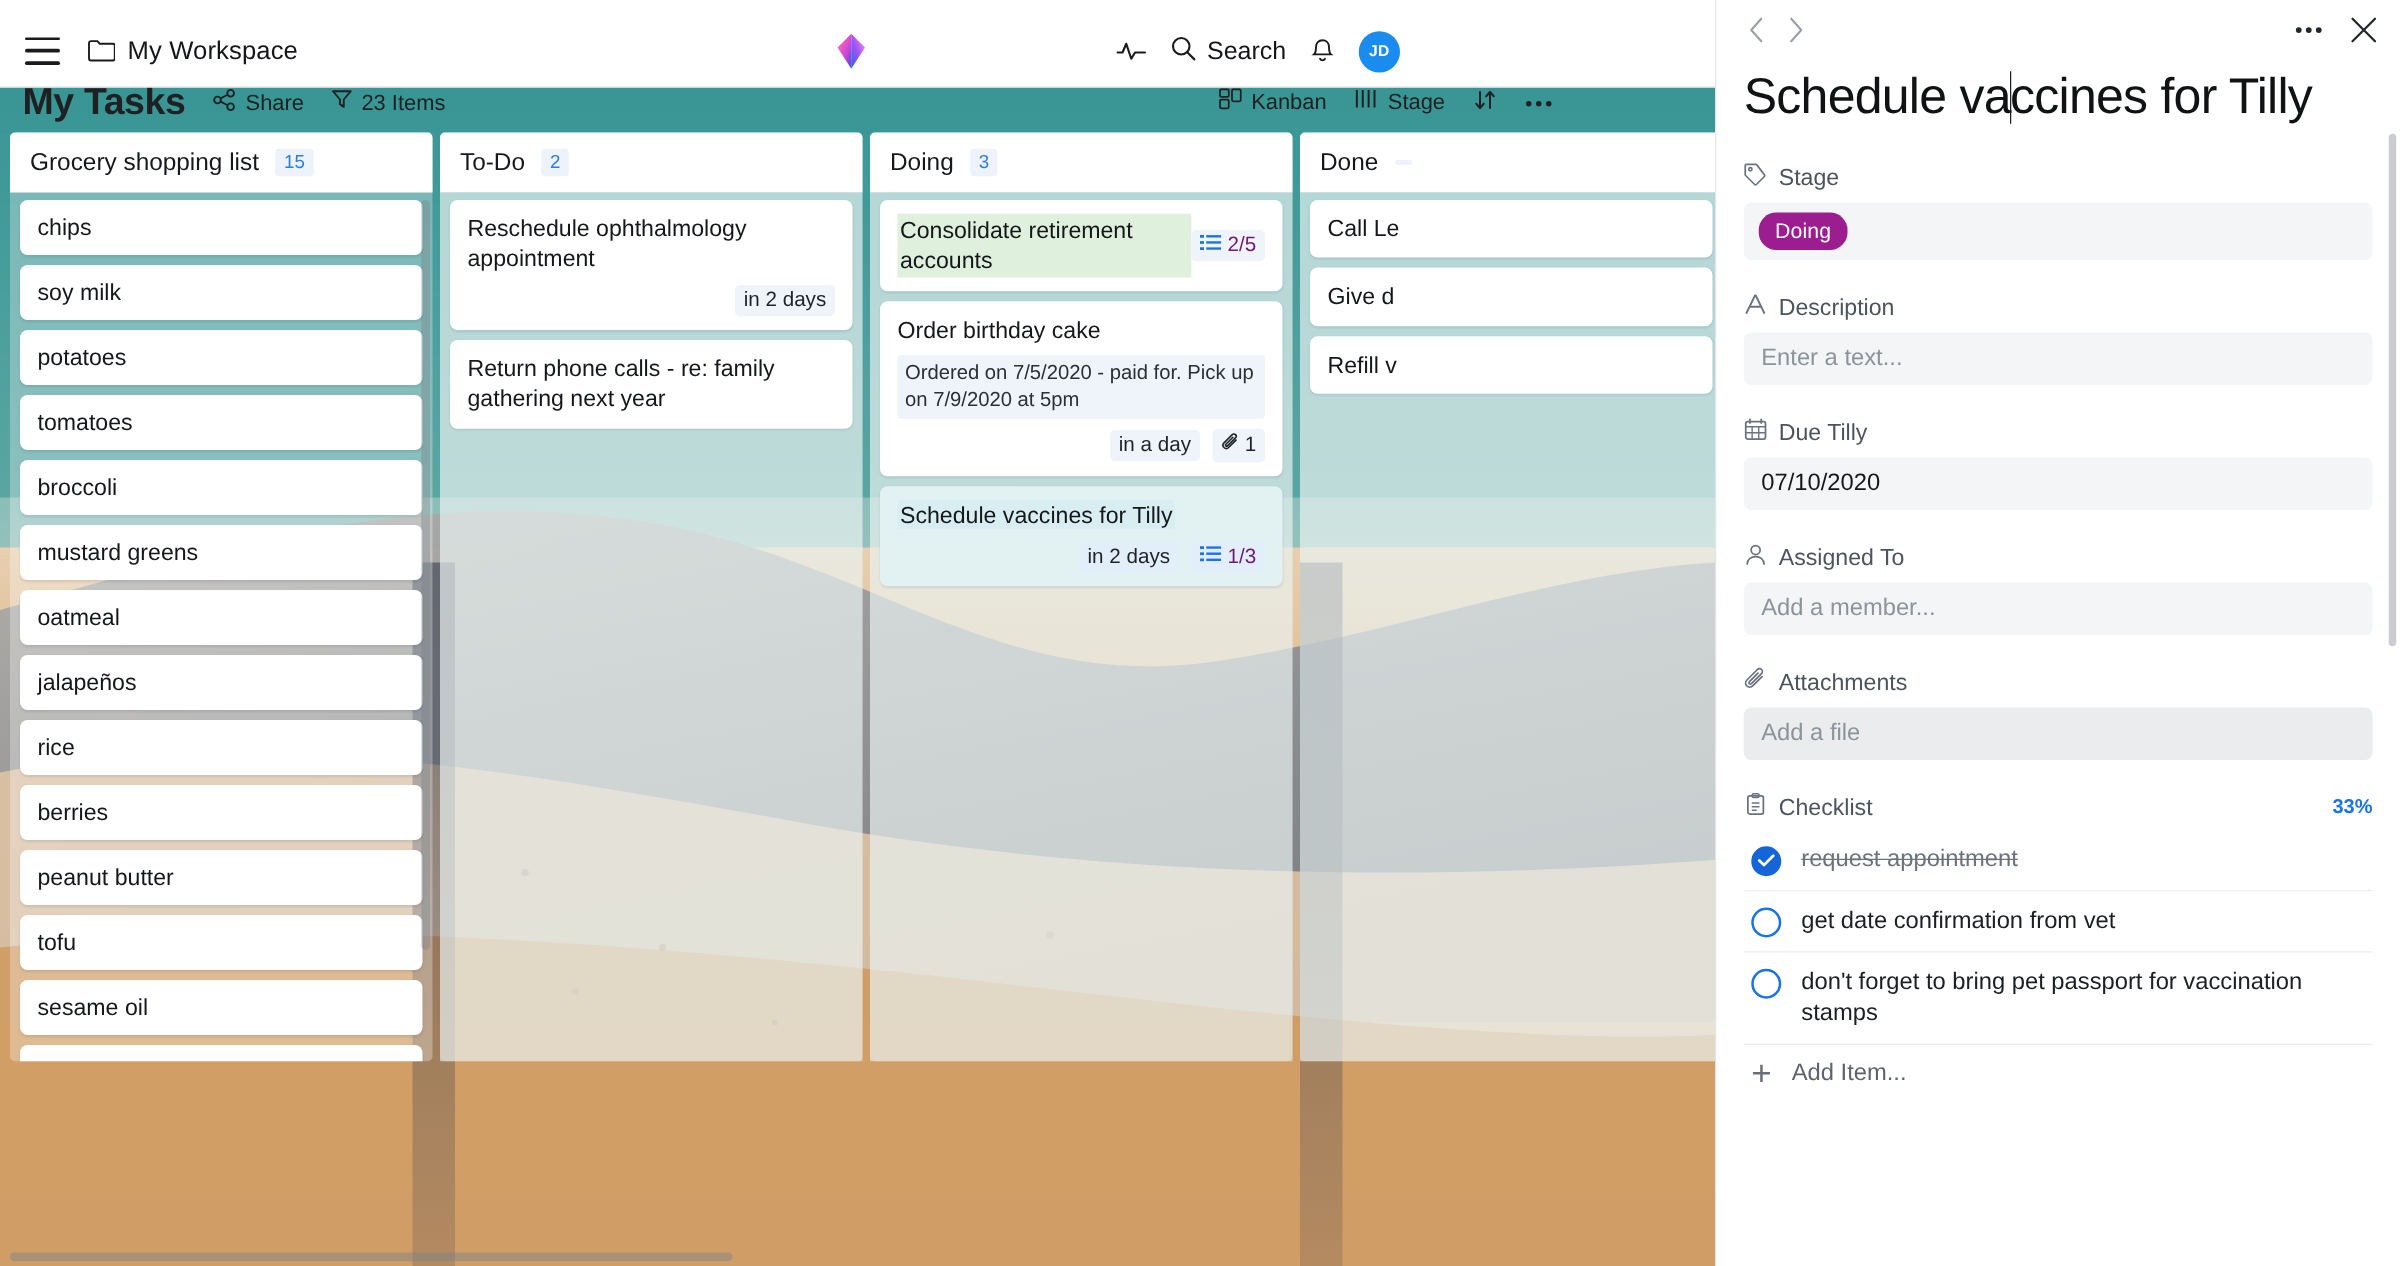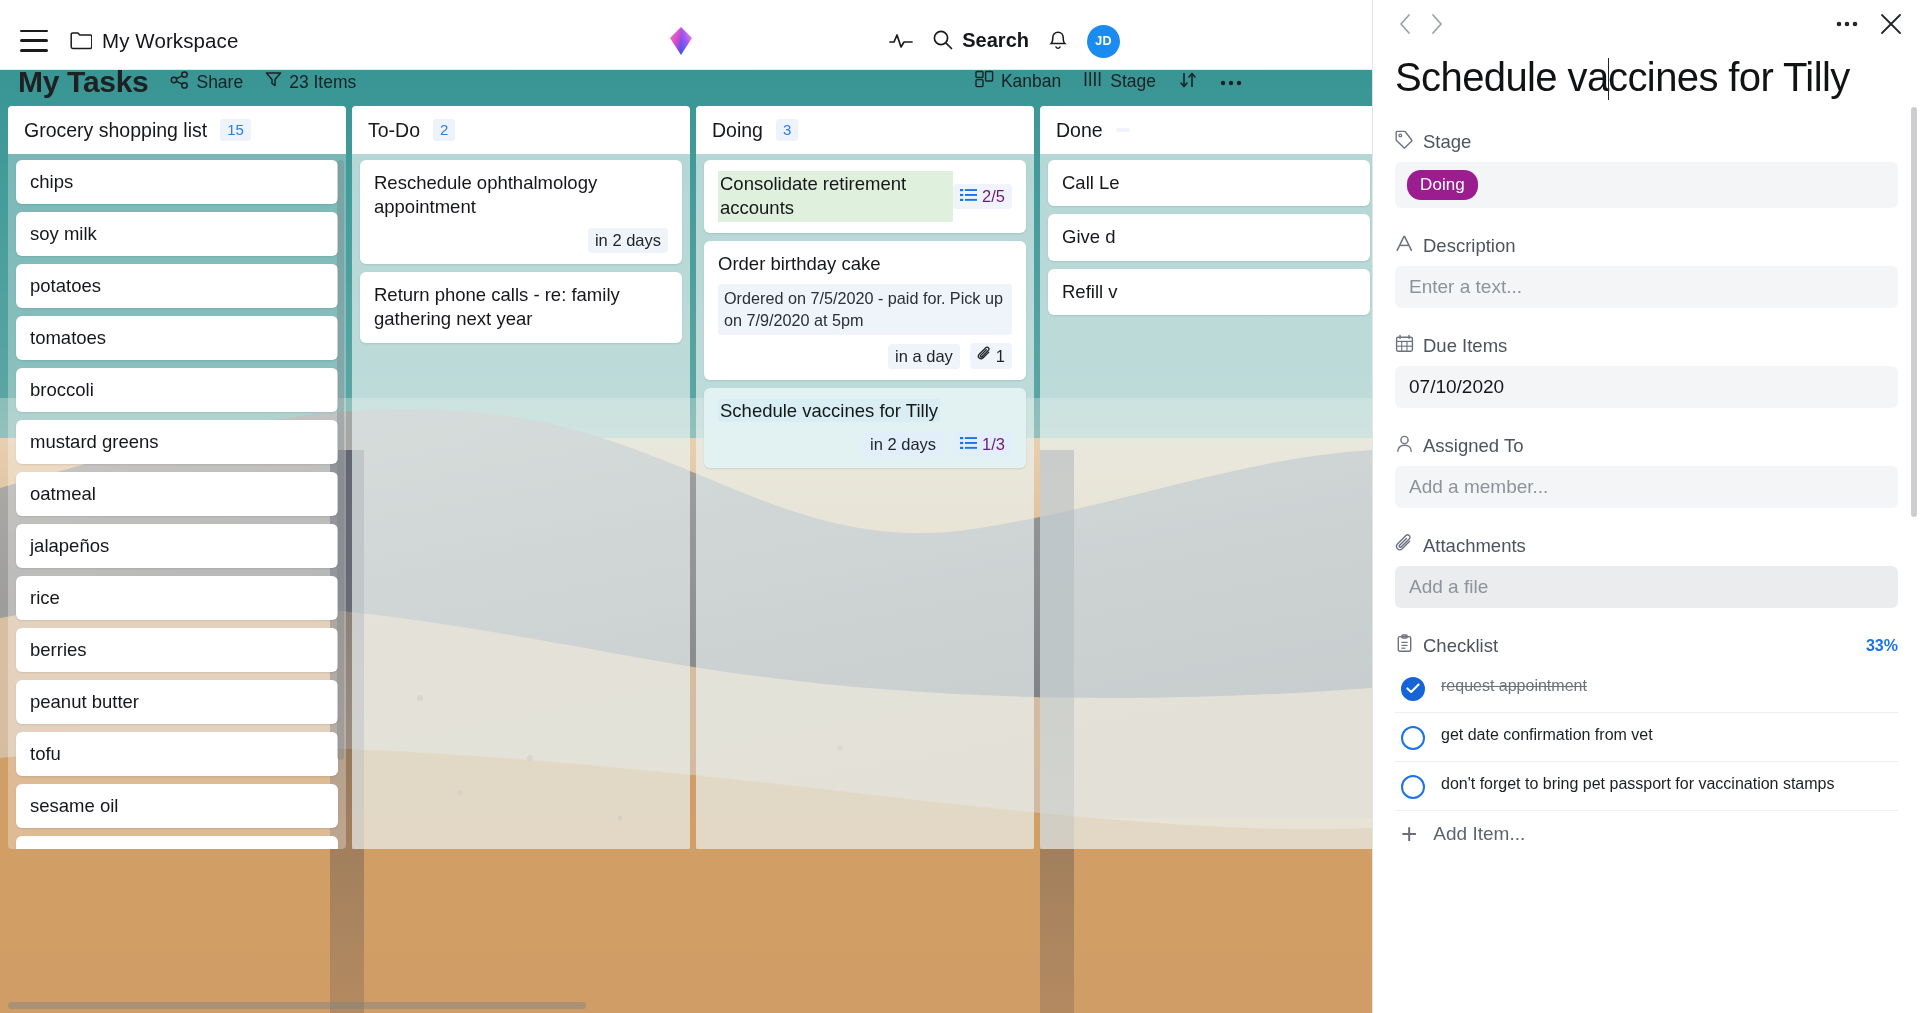--- a/index.html
+++ b/index.html
@@ -21,21 +21,21 @@
   .hamburger { margin-left: 20px; width: 28px; height: 22px; display: flex;
     flex-direction: column; justify-content: space-between; cursor: pointer; }
   .hamburger span { display: block; height: 2.2px; background: #1b1b1f; border-radius: 2px; }
   .folder-icon { margin-left: 22px; display:flex; align-items:center; }
   .ws-title { margin-left: 10px; font-size: 20.5px; color: #15161a; letter-spacing: .1px; }
   .logo-diamond { position: absolute; left: 669px; top: 50%; transform: translateY(-50%);
      width: 24px; height: 30px; }
   .topbar-right { position: absolute; right: 252px; top: 0; height: 58px;
     display: flex; align-items: center; gap: 19px; }
   .icon-btn { display: flex; align-items: center; justify-content: center; cursor: pointer; }
-  .search-box { display: flex; gap: 9px; cursor: pointer; font-weight: bold; }
+  .search-box { display: flex; align-items: center; gap: 9px; cursor: pointer; }
   .search-label { font-size: 20px; color: #15161a; }
   .avatar {
     width: 33px; height: 33px; border-radius: 50%; background: #1a8cf0;
     color: #fff; font-size: 12.5px; font-weight: bold; display: flex;
     align-items: center; justify-content: center; letter-spacing: .3px;
   }
 
   
   .board-wrap { position: absolute; top: 58px; left: 0; width: 1372px; height: 955px; overflow: hidden; }
   .bg-photo { position: absolute; inset: 0; }
@@ -137,21 +137,21 @@
   .stage-box { background: #f4f5f7; border-radius: 6px; height: 46px; display: flex; align-items: center; padding: 0 12px; }
   .stage-badge {
     background: #9b1d8f; color: #fff; font-size: 17px; padding: 5px 13px;
     border-radius: 14px; letter-spacing: .1px;
   }
   .checklist-head { display: flex; align-items: center; margin-top: 26px; margin-bottom: 6px; }
   .checklist-pct { margin-left: auto; font-size: 16px; color: #1a73e8; font-weight: bold; }
   .chk-row { display: flex; align-items: flex-start; gap: 16px; padding: 11px 6px 11px 6px; border-bottom: 1px solid #eceef1; }
   .chk-circle { flex: 0 0 24px; width: 24px; height: 24px; border-radius: 50%; border: 2.4px solid #1a73e8; margin-top: 2px; cursor: pointer; }
   .chk-circle.done { background: #1565d8; border-color: #1565d8; display: flex; align-items: center; justify-content: center; }
-  .chk-text { font-size: 16px; color: #1c1f23; line-height: 1.35; }
+  .chk-text { font-size: 19px; color: #1c1f23; line-height: 1.35; }
   .chk-text.done { color: #6d737b; text-decoration: line-through; }
   .chk-add { display: flex; align-items: center; gap: 16px; padding: 12px 6px; color: #5d646e; font-size: 19px; }
   .plus { font-size: 28px; line-height: 20px; color: #6a7079; }
   .panel-scrollbar { position: absolute; right: 3px; top: 60px; width: 6px; height: 410px;
     background: rgba(130,137,145,.42); border-radius: 4px; }
 </style>
 </head>
 <body>
 
 <div id="app">
@@ -516,21 +516,21 @@
           <svg width="19" height="19" viewBox="0 0 19 19">
               <rect x="1.6" y="3.2" width="15.8" height="14" rx="1.6" fill="none" stroke="#6b7280" stroke-width="1.4"></rect>
               <line x1="1.6" y1="7.4" x2="17.4" y2="7.4" stroke="#6b7280" stroke-width="1.2"></line>
               <line x1="6.7" y1="7.4" x2="6.7" y2="17.2" stroke="#6b7280" stroke-width="1.1"></line>
               <line x1="12" y1="7.4" x2="12" y2="17.2" stroke="#6b7280" stroke-width="1.1"></line>
               <line x1="1.6" y1="12.2" x2="17.4" y2="12.2" stroke="#6b7280" stroke-width="1.1"></line>
               <line x1="5" y1="1.4" x2="5" y2="4.4" stroke="#6b7280" stroke-width="1.4" stroke-linecap="round"></line>
               <line x1="14" y1="1.4" x2="14" y2="4.4" stroke="#6b7280" stroke-width="1.4" stroke-linecap="round"></line>
             </svg>
         </span>
-        <span class="flabel-text">Due Items</span>
+        <span class="flabel-text">Due Tilly</span>
       </div>
       <div class="field-box">07/10/2020</div>
 
       <div class="field-label">
         <span>
           <svg width="19" height="19" viewBox="0 0 19 19">
               <circle cx="9.5" cy="6" r="3.6" fill="none" stroke="#6b7280" stroke-width="1.4"></circle>
               <path d="M2.8 17.2c0-3.7 3-5.9 6.7-5.9s6.7 2.2 6.7 5.9" fill="none" stroke="#6b7280" stroke-width="1.4" stroke-linecap="round"></path>
             </svg>
         </span>

